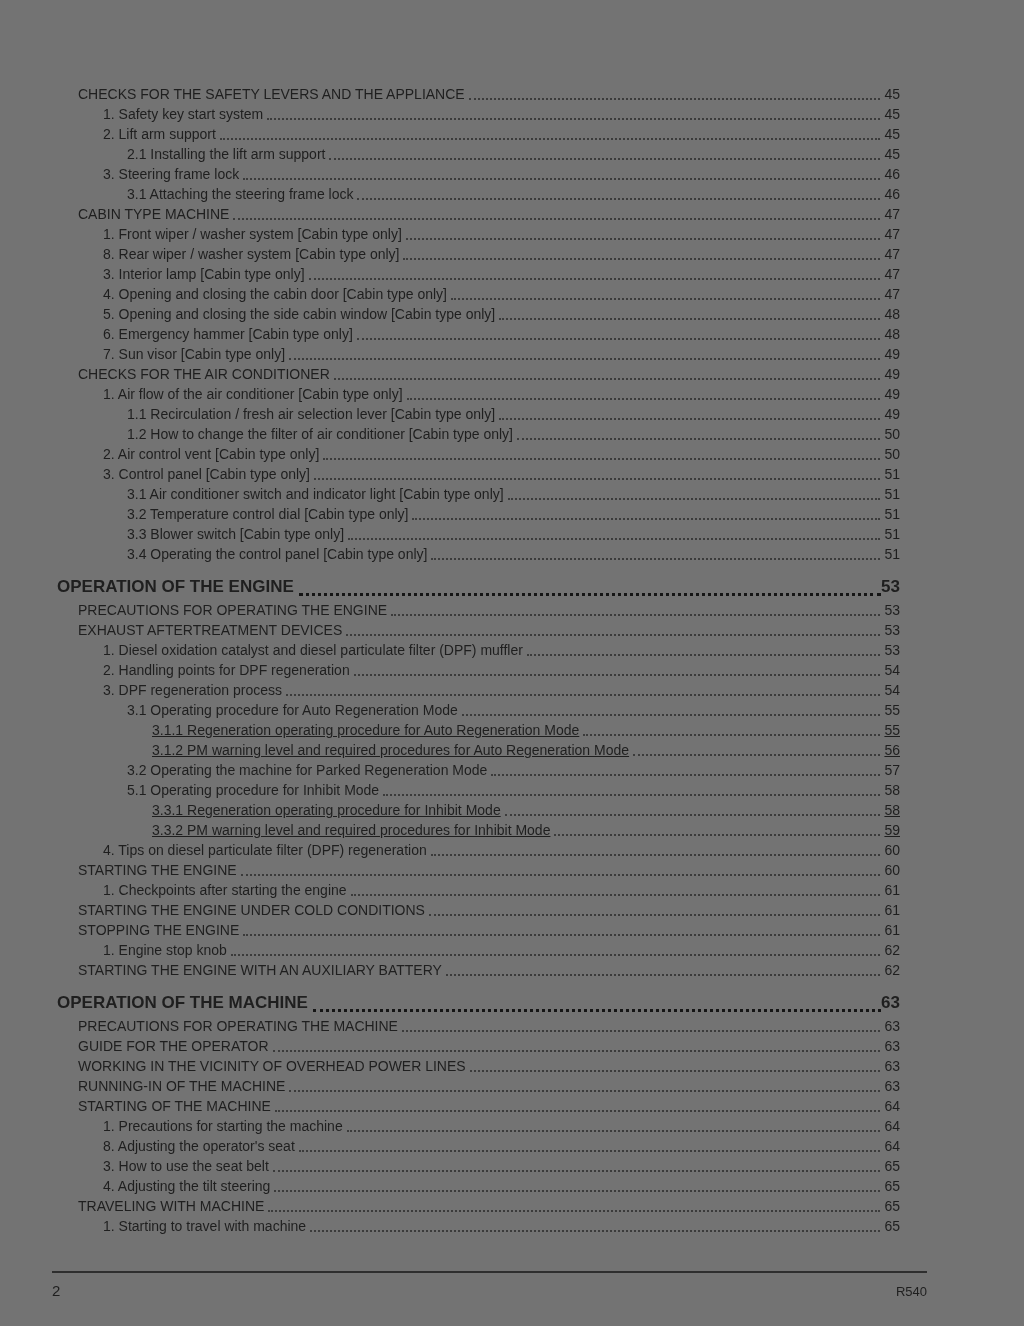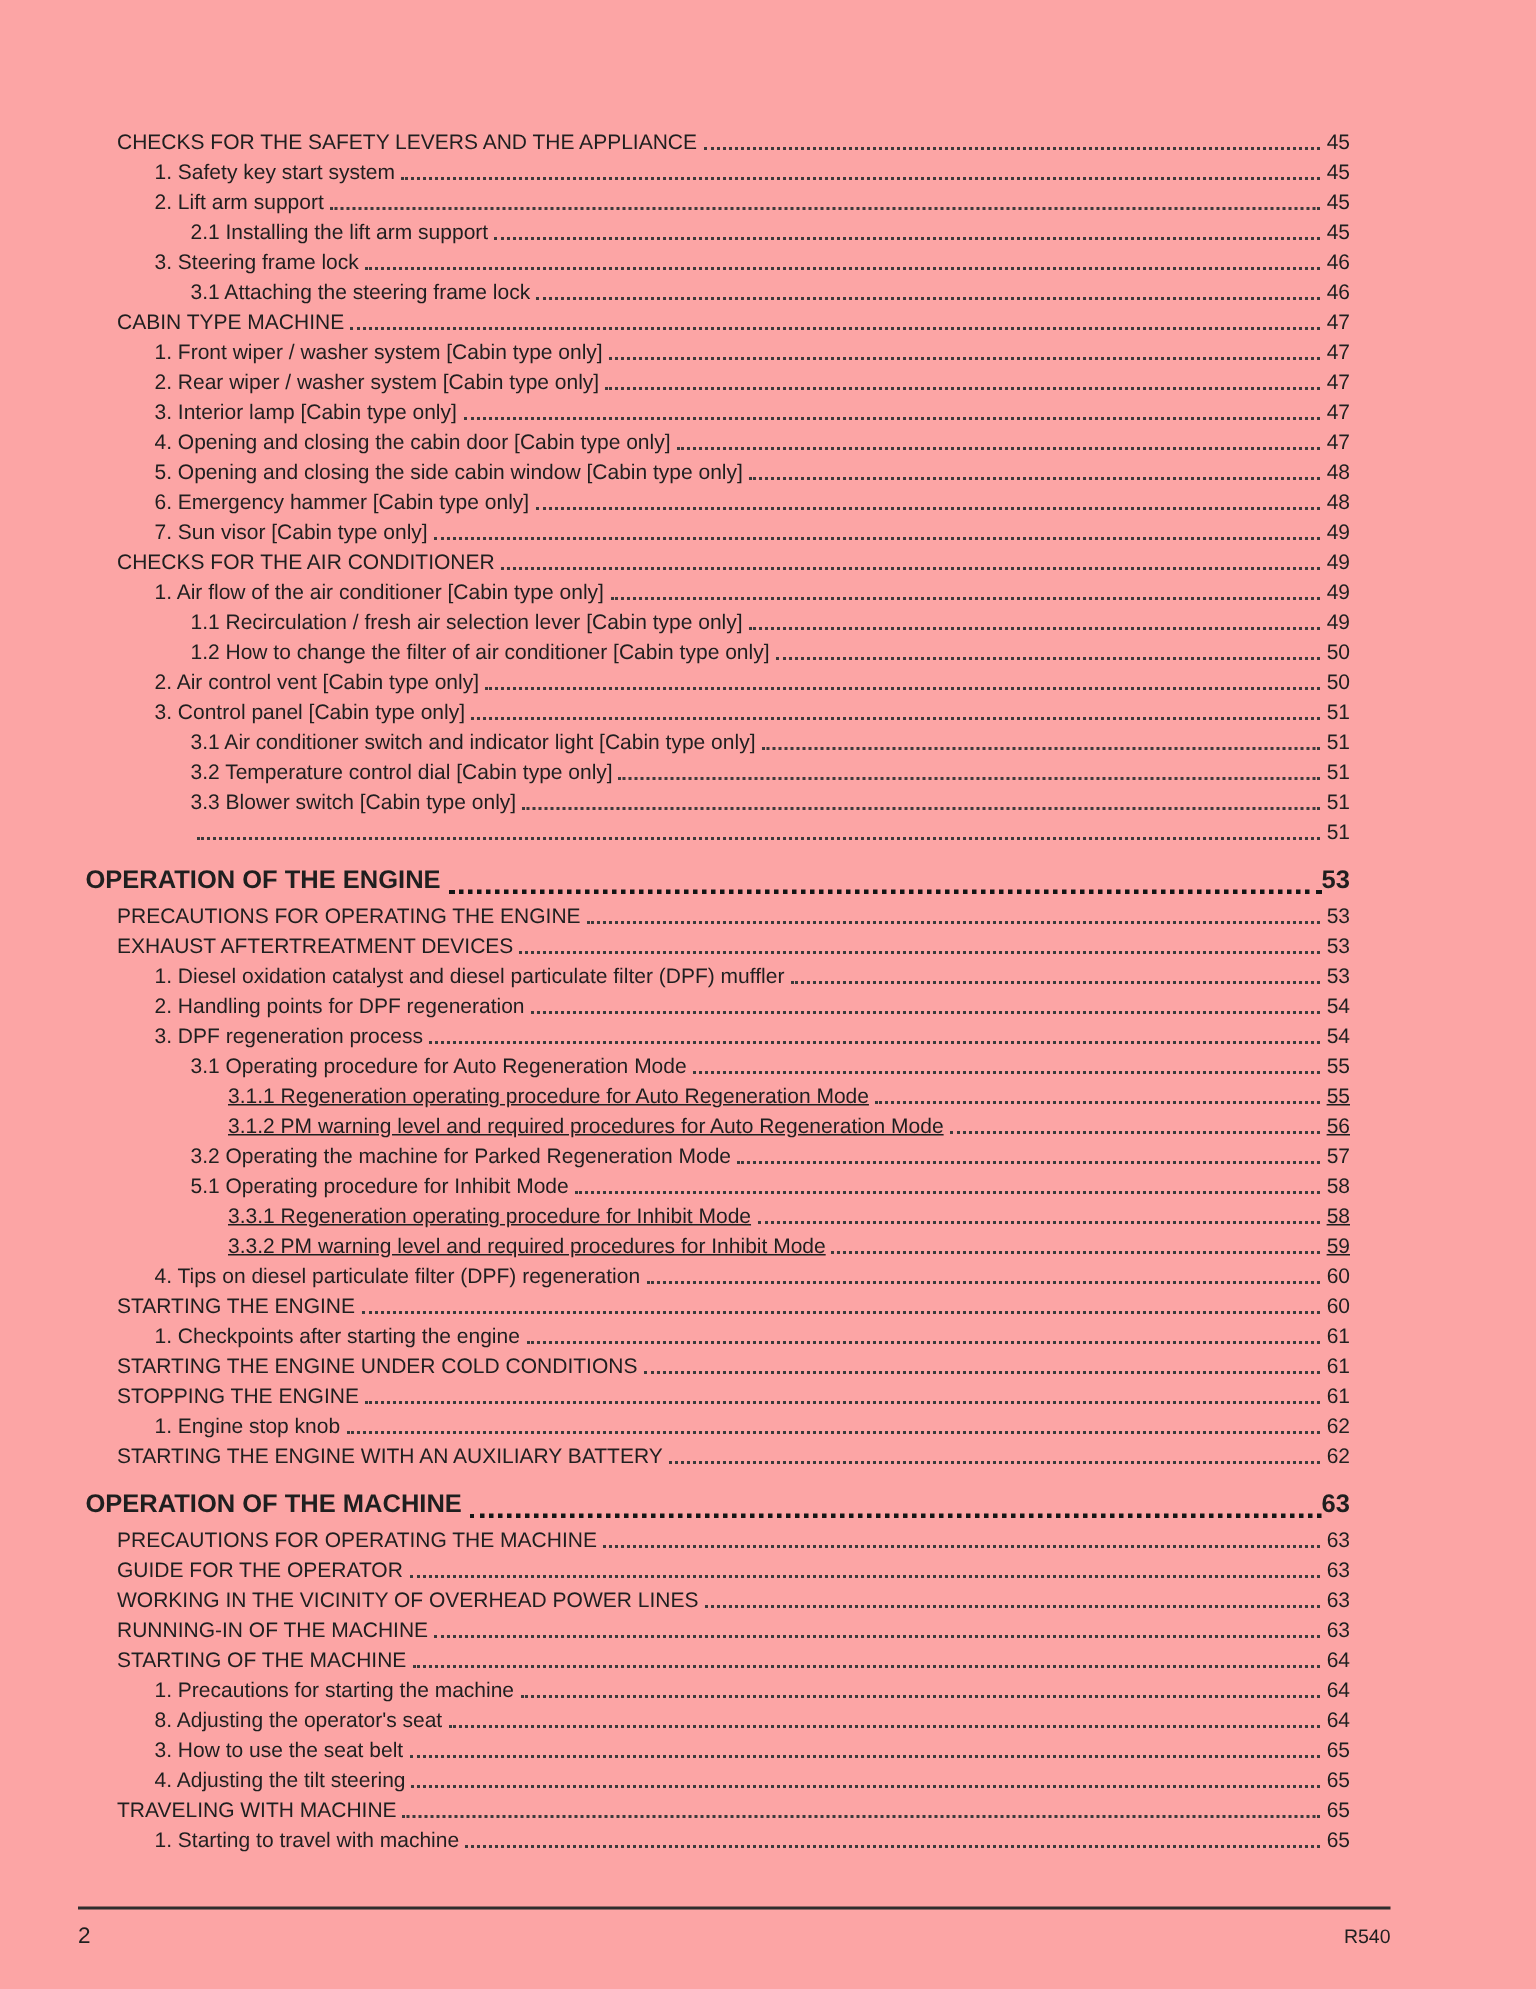--- a/index.html
+++ b/index.html
@@ -1,20 +1,20 @@
 <!DOCTYPE html>
 <html><head>
 <meta charset="utf-8">
 <style>
   html, body { margin: 0; padding: 0; background: #e8e8e8; }
   .page {
     position: relative;
     width: 1024px;
     height: 1326px;
-    background: #fca5a5;
+    background: #737373;
     font-family: "Liberation Sans", "DejaVu Sans", sans-serif;
     color: #1f1f1f;
     overflow: hidden;
     margin: 0 auto;
   }
   .toc {
     position: absolute;
     top: 84px;
     left: 57px;
     width: 843px;
@@ -105,21 +105,21 @@
         <span class="title">CABIN TYPE MACHINE</span>
         <span class="dots"></span>
         <span class="pagenum">47</span>
       </div>
       <div class="toc-row level-2">
         <span class="title">1. Front wiper / washer system [Cabin type only]</span>
         <span class="dots"></span>
         <span class="pagenum">47</span>
       </div>
       <div class="toc-row level-2">
-        <span class="title">2. Rear wiper / washer system [Cabin type only]</span>
+        <span class="title">8. Rear wiper / washer system [Cabin type only]</span>
         <span class="dots"></span>
         <span class="pagenum">47</span>
       </div>
       <div class="toc-row level-2">
         <span class="title">3. Interior lamp [Cabin type only]</span>
         <span class="dots"></span>
         <span class="pagenum">47</span>
       </div>
       <div class="toc-row level-2">
         <span class="title">4. Opening and closing the cabin door [Cabin type only]</span>
@@ -180,20 +180,21 @@
         <span class="title">3.2 Temperature control dial [Cabin type only]</span>
         <span class="dots"></span>
         <span class="pagenum">51</span>
       </div>
       <div class="toc-row level-3">
         <span class="title">3.3 Blower switch [Cabin type only]</span>
         <span class="dots"></span>
         <span class="pagenum">51</span>
       </div>
       <div class="toc-row level-3">
+        <span class="title">3.4 Operating the control panel [Cabin type only]</span>
         <span class="dots"></span>
         <span class="pagenum">51</span>
       </div>
       <div class="toc-row level-0 section">
         <span class="title">OPERATION OF THE ENGINE</span>
         <span class="dots"></span>
         <span class="pagenum">53</span>
       </div>
       <div class="toc-row level-1">
         <span class="title">PRECAUTIONS FOR OPERATING THE ENGINE</span>

